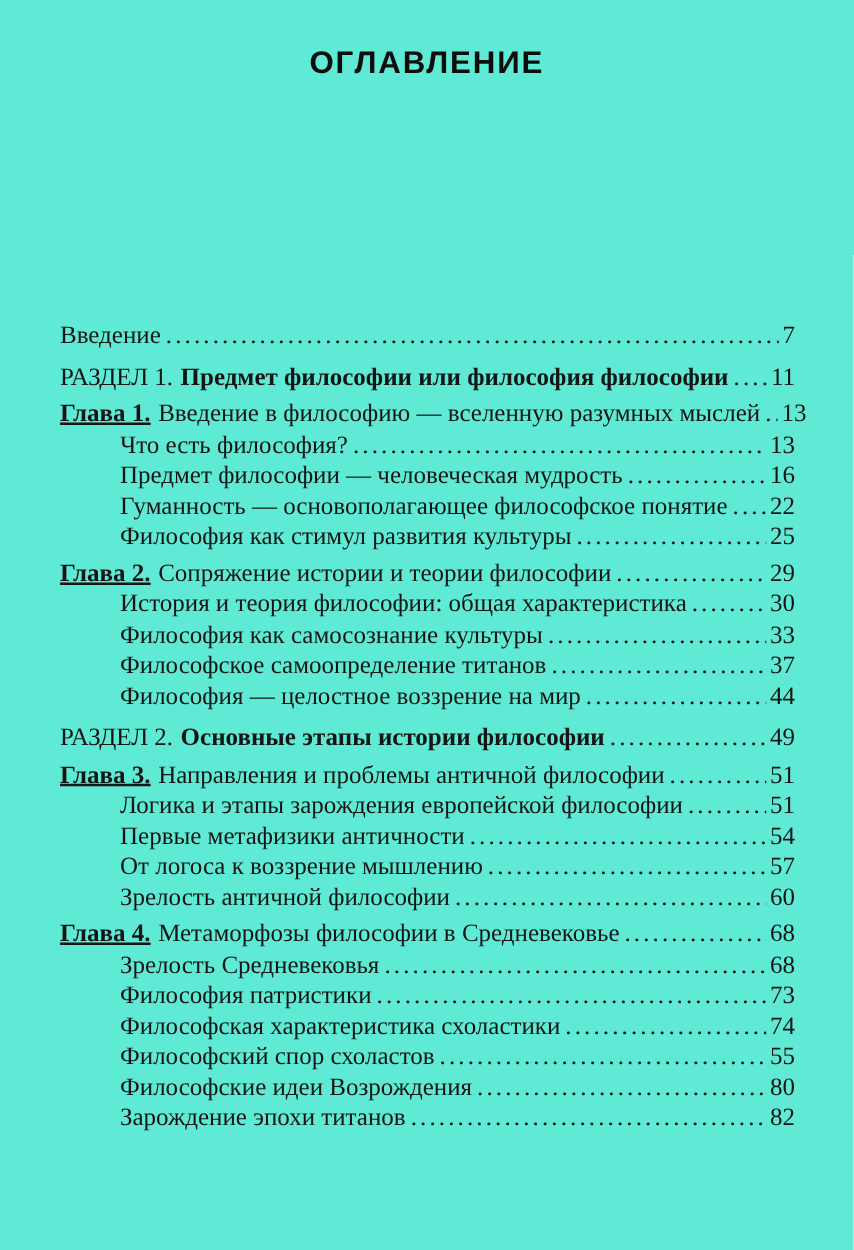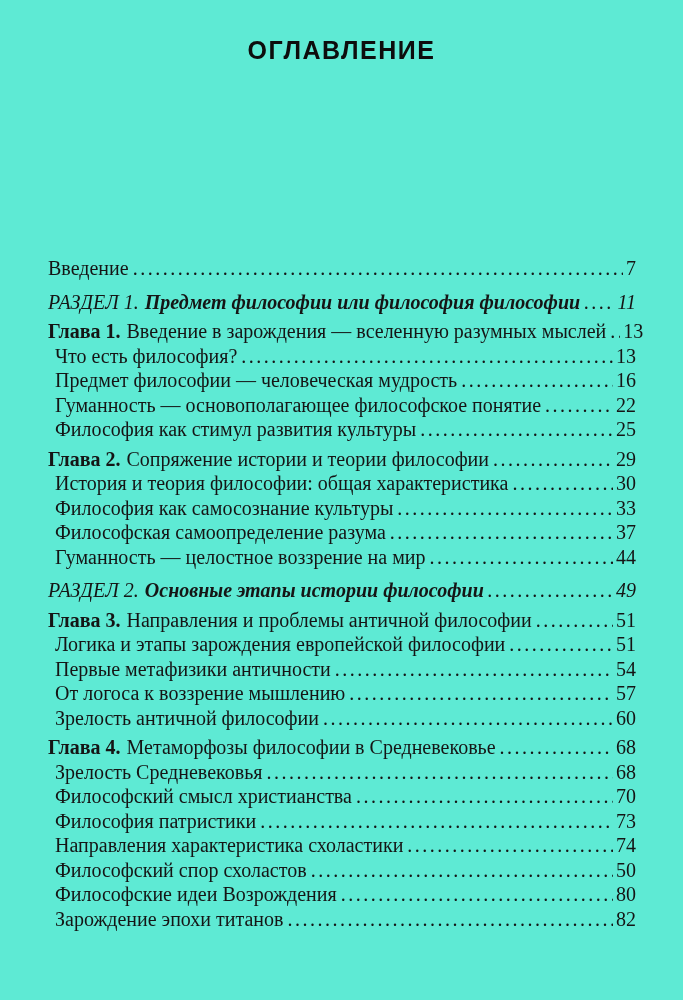--- a/index.html
+++ b/index.html
@@ -34,25 +34,25 @@
     left: 48px;
     top: 256px;
     width: 588px;
     font-size: 20px;
   }
   .row {
     display: flex;
     align-items: center;
     line-height: 24.5px;
   }
-  .row.sub { padding-left: 7px; }
-  .row.section { margin-top: 9px; font-style: italic; }
+  .row.sub { padding-left: 7px; margin-left: 41px; }
+  .row.section { margin-top: 9px; }
   .row.chapter { margin-top: 5px; }
   .prefix { margin-right: 6px; white-space: nowrap; }
-  .row.chapter .prefix { font-weight: bold; }
+  .row.chapter .prefix { font-weight: bold; text-decoration: underline; }
   .row.section .entry-title { font-weight: bold; }
   .entry-title { white-space: nowrap; }
   .dots {
     flex: 1;
     overflow: hidden;
     white-space: nowrap;
     margin: 0 3px 0 4px;
     min-width: 10px;
   }
   .dots::after {
@@ -76,21 +76,21 @@
         <span class="pagenum">7</span>
       </div>
       <div class="row section">
         <span class="prefix">РАЗДЕЛ 1.</span>
         <span class="entry-title">Предмет философии или философия философии</span>
         <span class="dots"></span>
         <span class="pagenum">11</span>
       </div>
       <div class="row chapter">
         <span class="prefix">Глава 1.</span>
-        <span class="entry-title">Введение в зарождения — вселенную разумных мыслей</span>
+        <span class="entry-title">Введение в философию — вселенную разумных мыслей</span>
         <span class="dots"></span>
         <span class="pagenum">13</span>
       </div>
       <div class="row sub">
         <span class="entry-title">Что есть философия?</span>
         <span class="dots"></span>
         <span class="pagenum">13</span>
       </div>
       <div class="row sub">
         <span class="entry-title">Предмет философии — человеческая мудрость</span>
@@ -117,26 +117,26 @@
         <span class="entry-title">История и теория философии: общая характеристика</span>
         <span class="dots"></span>
         <span class="pagenum">30</span>
       </div>
       <div class="row sub">
         <span class="entry-title">Философия как самосознание культуры</span>
         <span class="dots"></span>
         <span class="pagenum">33</span>
       </div>
       <div class="row sub">
-        <span class="entry-title">Философская самоопределение разума</span>
+        <span class="entry-title">Философское самоопределение титанов</span>
         <span class="dots"></span>
         <span class="pagenum">37</span>
       </div>
       <div class="row sub">
-        <span class="entry-title">Гуманность — целостное воззрение на мир</span>
+        <span class="entry-title">Философия — целостное воззрение на мир</span>
         <span class="dots"></span>
         <span class="pagenum">44</span>
       </div>
       <div class="row section">
         <span class="prefix">РАЗДЕЛ 2.</span>
         <span class="entry-title">Основные этапы истории философии</span>
         <span class="dots"></span>
         <span class="pagenum">49</span>
       </div>
       <div class="row chapter">
@@ -170,38 +170,33 @@
         <span class="entry-title">Метаморфозы философии в Средневековье</span>
         <span class="dots"></span>
         <span class="pagenum">68</span>
       </div>
       <div class="row sub">
         <span class="entry-title">Зрелость Средневековья</span>
         <span class="dots"></span>
         <span class="pagenum">68</span>
       </div>
       <div class="row sub">
-        <span class="entry-title">Философский смысл христианства</span>
-        <span class="dots"></span>
-        <span class="pagenum">70</span>
-      </div>
-      <div class="row sub">
         <span class="entry-title">Философия патристики</span>
         <span class="dots"></span>
         <span class="pagenum">73</span>
       </div>
       <div class="row sub">
-        <span class="entry-title">Направления характеристика схоластики</span>
+        <span class="entry-title">Философская характеристика схоластики</span>
         <span class="dots"></span>
         <span class="pagenum">74</span>
       </div>
       <div class="row sub">
         <span class="entry-title">Философский спор схоластов</span>
         <span class="dots"></span>
-        <span class="pagenum">50</span>
+        <span class="pagenum">55</span>
       </div>
       <div class="row sub">
         <span class="entry-title">Философские идеи Возрождения</span>
         <span class="dots"></span>
         <span class="pagenum">80</span>
       </div>
       <div class="row sub">
         <span class="entry-title">Зарождение эпохи титанов</span>
         <span class="dots"></span>
         <span class="pagenum">82</span>

